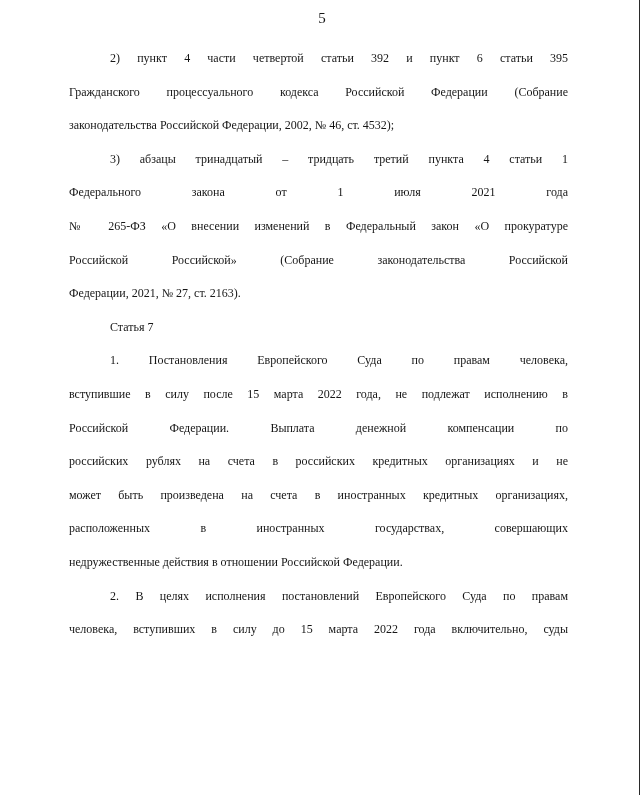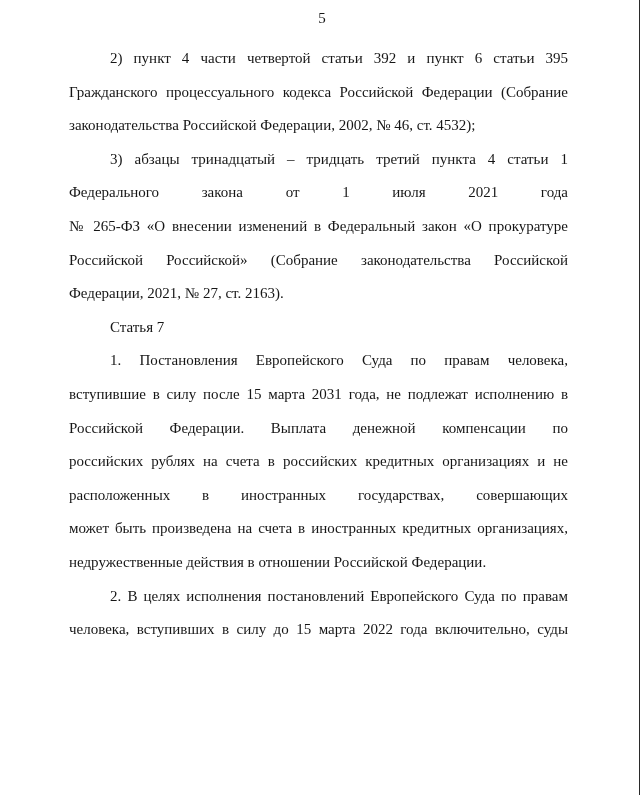--- a/index.html
+++ b/index.html
@@ -27,21 +27,21 @@
   }
   .content {
     position: absolute;
     top: 42px;
     left: 69px;
     width: 499px;
   }
   .line {
     height: 33.6px;
     line-height: 33.6px;
-    font-size: 15px;
+    font-size: 12px;
     overflow: hidden;
     white-space: normal;
   }
   .line.j {
     text-align: justify;
     text-align-last: justify;
   }
   .line.ind {
     padding-left: 41px;
   }
@@ -74,25 +74,25 @@
         <div class="line j">Федерального закона от 1 июля 2021 года</div>
         <div class="line j">№ 265-ФЗ «О внесении изменений в Федеральный закон «О прокуратуре</div>
         <div class="line j">Российской Российской» (Собрание законодательства Российской</div>
         <div class="line">Федерации, 2021, № 27, ст. 2163).</div>
       </div>
       <div class="block heading">
         <div class="line ind">Статья 7</div>
       </div>
       <div class="block paragraph">
         <div class="line j ind">1. Постановления Европейского Суда по правам человека,</div>
-        <div class="line j">вступившие в силу после 15 марта 2031 года, не подлежат исполнению в</div>
+        <div class="line j">вступившие в силу после 15 марта 2022 года, не подлежат исполнению в</div>
         <div class="line j">Российской Федерации. Выплата денежной компенсации по</div>
         <div class="line j">российских рублях на счета в российских кредитных организациях и не</div>
+        <div class="line j">может быть произведена на счета в иностранных кредитных организациях,</div>
         <div class="line j">расположенных в иностранных государствах, совершающих</div>
-        <div class="line j">может быть произведена на счета в иностранных кредитных организациях,</div>
         <div class="line">недружественные действия в отношении Российской Федерации.</div>
       </div>
       <div class="block paragraph">
         <div class="line j ind">2. В целях исполнения постановлений Европейского Суда по правам</div>
         <div class="line j">человека, вступивших в силу до 15 марта 2022 года включительно, суды</div>
       </div>
     </div>
 
   <div class="right-border"></div>
 </div>

